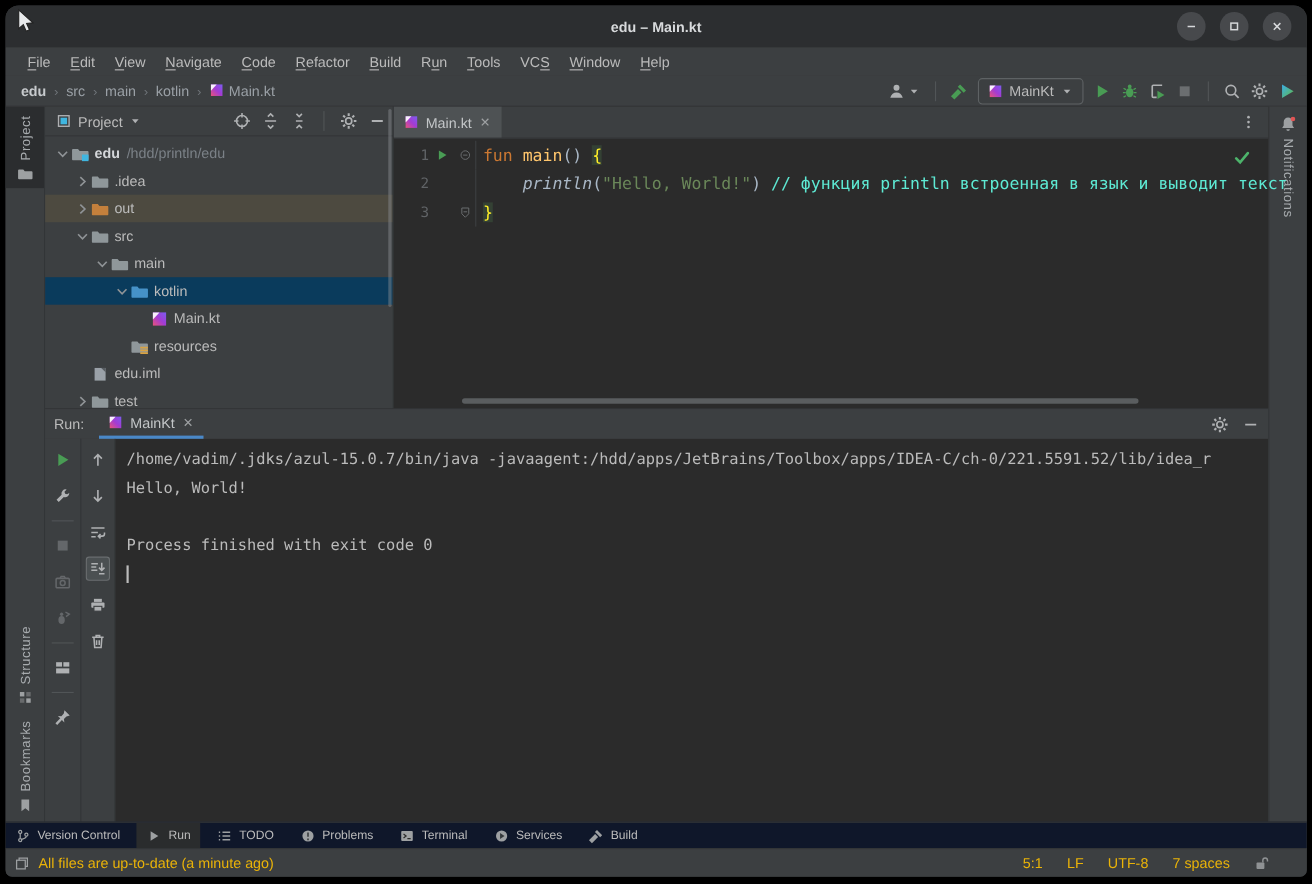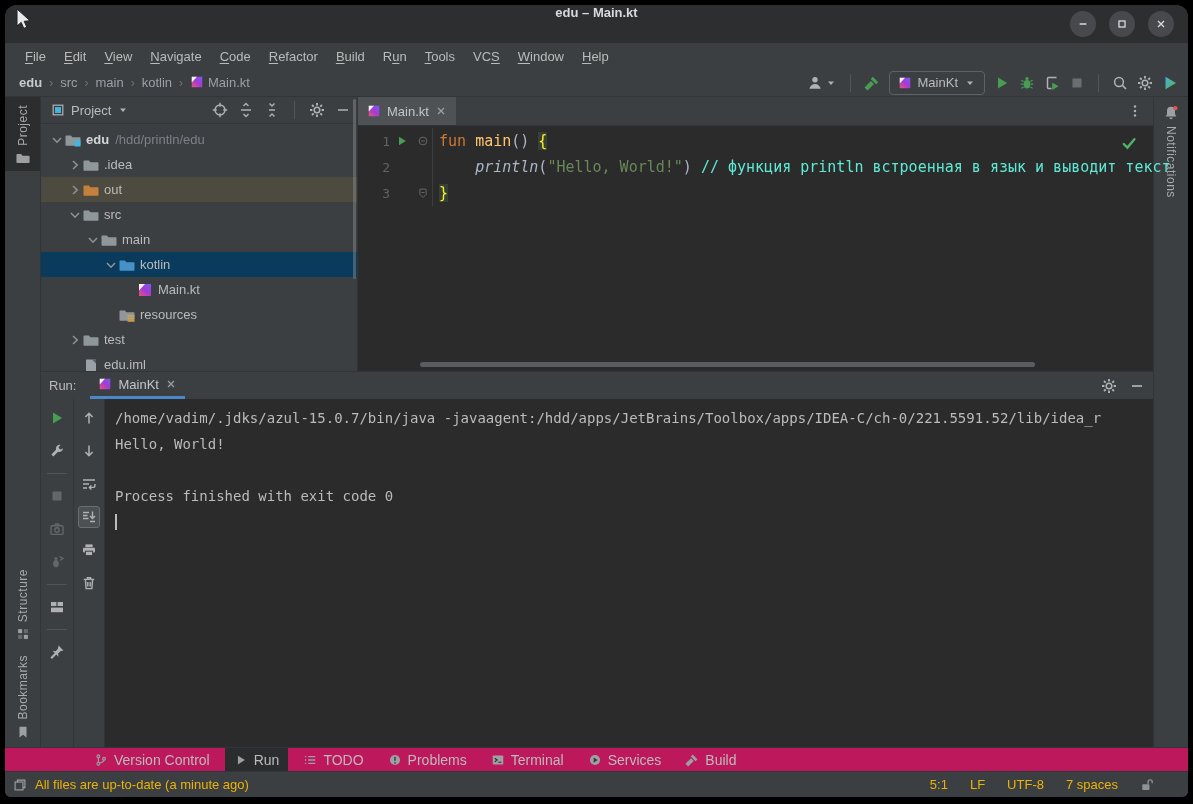--- a/index.html
+++ b/index.html
@@ -9,21 +9,21 @@
             background:#3c3f41; border-radius:12px 12px 6px 6px; overflow:hidden;
             display:flex; flex-direction:column; color:#bbbbbb; }
   svg { display:block; }
   .ico { display:inline-flex; width:16px; height:16px; flex:0 0 auto; }
   .ico svg { width:100%; height:100%; }
   .ico14 { width:14px; height:14px; }
   .ico12 { width:12px; height:12px; }
 
   
   .titlebar { height:38px; background:#2c2e30; position:relative; flex:0 0 auto;
-              display:flex; align-items:flex-start; justify-content:center; }
+              display:flex; align-items:center; justify-content:center; }
   .title { font-size:13px; font-weight:bold; color:#d8dadc; }
   .winbtns { position:absolute; right:14px; top:6px; display:flex; gap:13px; }
   .winbtn { width:26px; height:26px; border-radius:50%; background:#47494c;
             display:flex; align-items:center; justify-content:center; }
   .cursor { position:absolute; left:9px; top:3px; width:20px; height:26px; }
 
   
   .menubar { height:26px; background:#3c3f41; display:flex; align-items:center;
              padding-left:12px; gap:2px; flex:0 0 auto; font-size:13px; }
   .menu-item { padding:3px 8px; color:#bbbbbb; }
@@ -117,23 +117,23 @@
   .rt-div { width:20px; height:1px; background:#515557; }
   .rt-btn { display:flex; width:22px; height:22px; align-items:center; justify-content:center;
             border-radius:3px; }
   .rt-btn.active { background:#4b5052; border:1px solid #6a6e70; }
   .console { flex:1 1 auto; background:#2b2b2b; font-family:"DejaVu Sans Mono", monospace;
              font-size:14px; color:#bbbbbb; padding:6px 0 0 10px; overflow:hidden;
              line-height:26px; white-space:pre; }
   .caret { width:2px; height:16px; background:#bbbbbb; margin-top:5px; }
 
   
-  .tool-bottom { height:24px; background:#be185d; border-top:1px solid #323537;
-                 display:flex; align-items:stretch; padding-left:80px; gap:6px;
-                 font-size:14px; flex:0 0 auto; }
+  .tool-bottom { height:24px; background:#0f172a; border-top:1px solid #323537;
+                 display:flex; align-items:stretch; gap:6px;
+                 font-size:11px; flex:0 0 auto; }
   .tw-btn { display:flex; align-items:center; gap:6px; padding:0 9px; color:#bbbbbb; }
   .tw-btn.active { background:#2a2c2d; }
   .statusbar { height:26px; background:#3c3f41; border-top:1px solid #323537;
                display:flex; align-items:center; font-size:13px; color:#eab308;
                padding:0 34px 0 8px; flex:0 0 auto; }
   .status-left { display:flex; align-items:center; gap:8px; }
   .status-right { margin-left:auto; display:flex; align-items:center; gap:22px; }
 </style>
 </head>
 <body>
@@ -504,41 +504,41 @@
                   <svg viewBox="0 0 16 16">
                     <path d="M1.5 3.5h4.4l1.5 1.8h7.1c.6 0 1 .4 1 1v6.4c0 .6-.4 1-1 1h-13c-.6 0-1-.4-1-1V4.5c0-.6.4-1 1-1z" fill="#8f979a"></path>
                     <g stroke="#d9a343" stroke-width="1.5">
                       <path d="M8.5 9h7M8.5 11.5h7M8.5 14h7"></path>
                     </g>
                   </svg>
                 </span>
                 <span class="tree-label">resources</span>
               </div>
               <div class="tree-row" style="padding-left: 26px;">
-                <span class="cell ico">
-                  <svg viewBox="0 0 16 16">
-                    <path d="M6 4l4.2 4L6 12" stroke="#8f9396" fill="none" stroke-width="1.5"></path>
-                  </svg>
-                </span>
-                <span class="cell ico">
-                  <svg viewBox="0 0 16 16">
-                    <path d="M1.5 3.5h4.4l1.5 1.8h7.1c.6 0 1 .4 1 1v6.4c0 .6-.4 1-1 1h-13c-.6 0-1-.4-1-1V4.5c0-.6.4-1 1-1z" fill="#8f979a"></path>
-                  </svg>
-                </span>
-                <span class="tree-label">test</span>
-              </div>
-              <div class="tree-row" style="padding-left: 26px;">
                 <span class="cell"></span>
                 <span class="cell ico">
                   <svg viewBox="0 0 16 16">
                     <rect x="3" y="2.5" width="10" height="11.5" fill="#9aa1a8"></rect>
                     <path d="M9 2.5h4v4z" fill="#585d61"></path>
                   </svg>
                 </span>
                 <span class="tree-label">edu.iml</span>
+              </div>
+              <div class="tree-row" style="padding-left: 26px;">
+                <span class="cell ico">
+                  <svg viewBox="0 0 16 16">
+                    <path d="M6 4l4.2 4L6 12" stroke="#8f9396" fill="none" stroke-width="1.5"></path>
+                  </svg>
+                </span>
+                <span class="cell ico">
+                  <svg viewBox="0 0 16 16">
+                    <path d="M1.5 3.5h4.4l1.5 1.8h7.1c.6 0 1 .4 1 1v6.4c0 .6-.4 1-1 1h-13c-.6 0-1-.4-1-1V4.5c0-.6.4-1 1-1z" fill="#8f979a"></path>
+                  </svg>
+                </span>
+                <span class="tree-label">test</span>
               </div>
             </div>
           <div class="tree-scroll"></div>
         </div>
 
         <div class="editor">
           <div class="tabbar">
             <div class="tab">
               <span class="ico ico14">
                   <svg viewBox="0 0 16 16">

